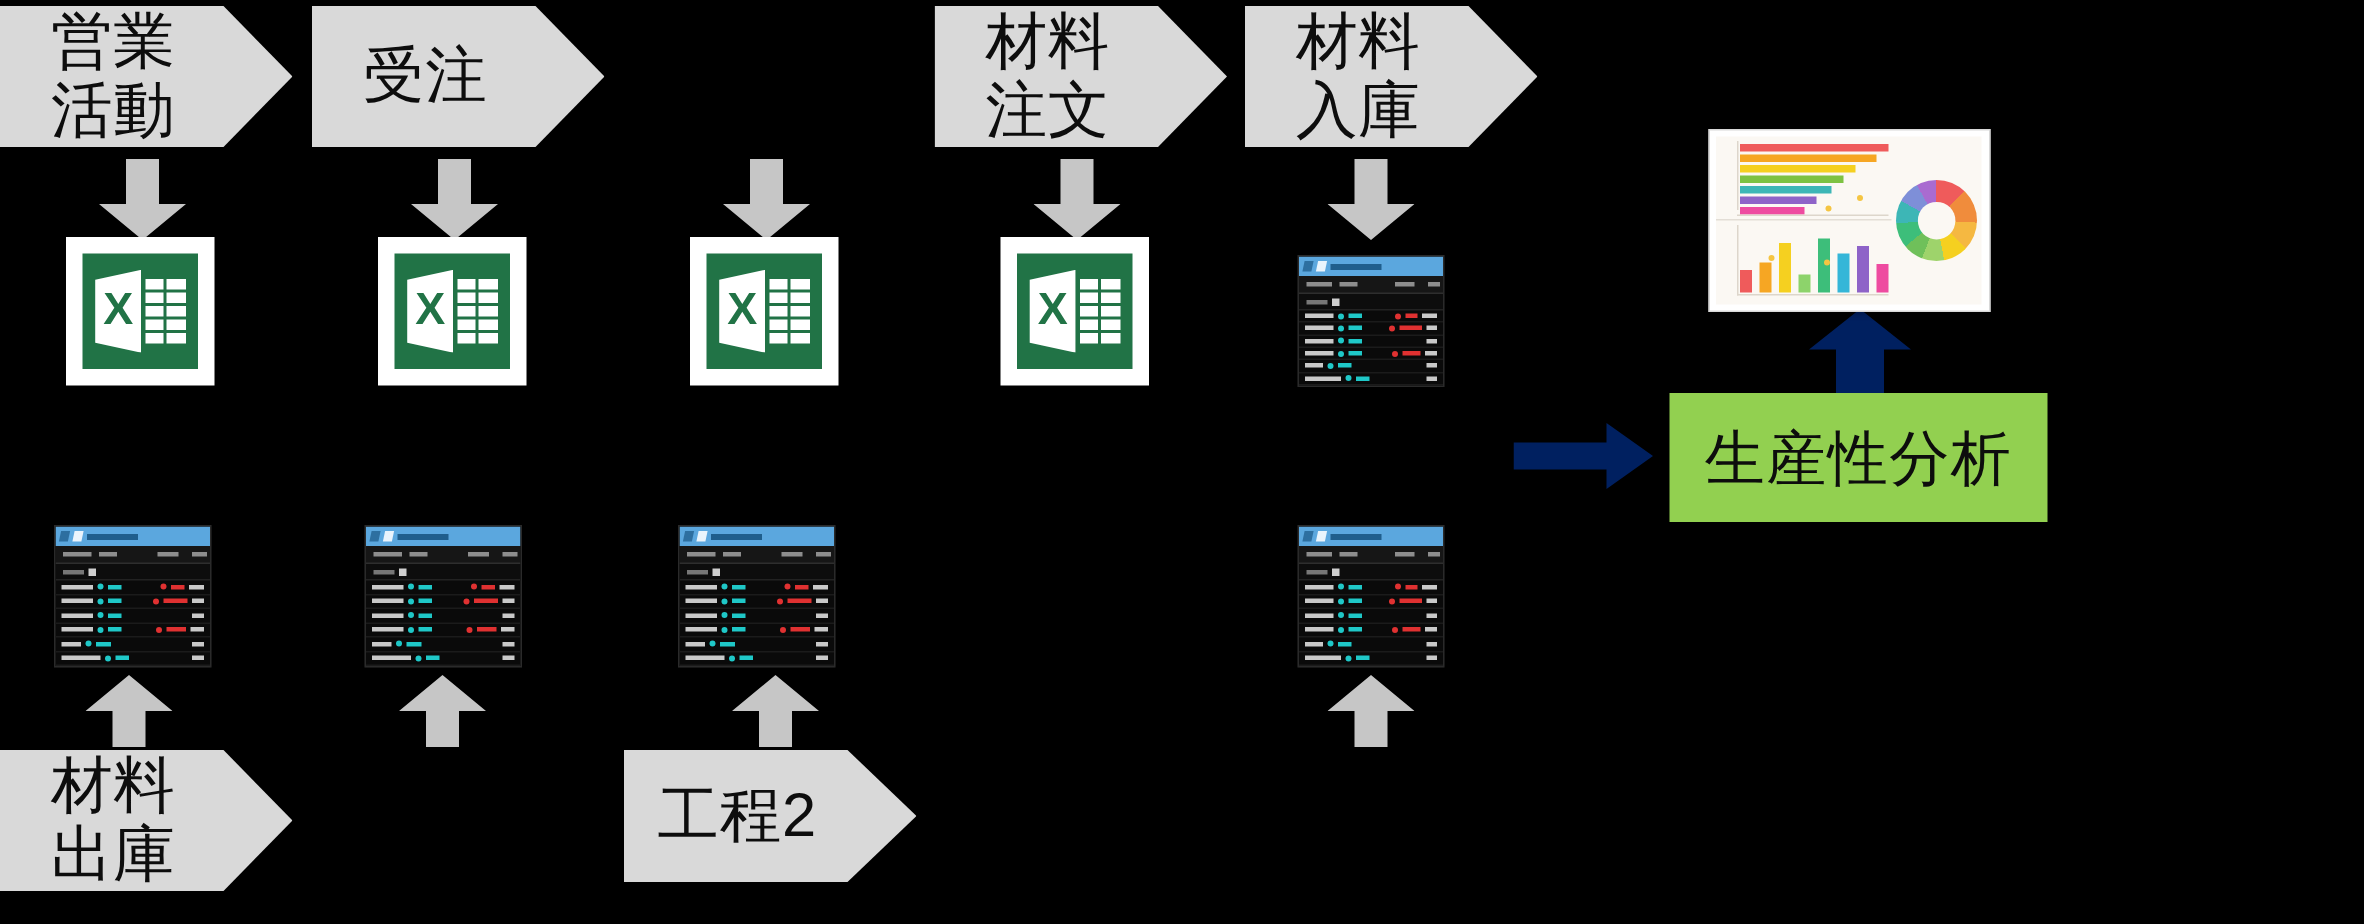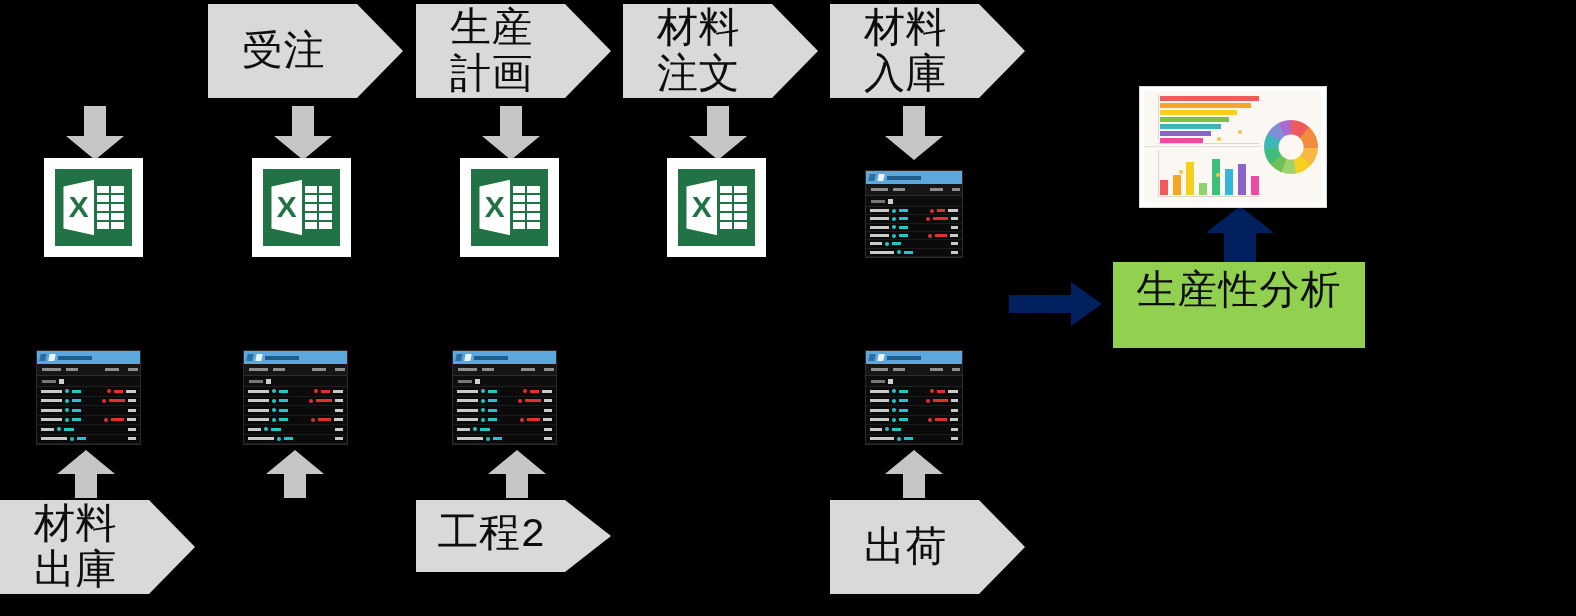--- a/index.html
+++ b/index.html
@@ -299,36 +299,37 @@
     font-size: 40px;
     letter-spacing: 1px;
   }
 
   
   .result-box {
     position: absolute;
     background: #92D050;
     color: #0D0D0D;
     display: flex;
+    align-items: center;
     justify-content: center;
     font-size: 40px;
     letter-spacing: 1px;
   }
 </style>
 </head>
 <body>
 
 <div id="stage">
 
+  <div class="chevron" style="left:0px; top:4px; width:195px; height:94px;">
+    <span class="ctext">営業
+活動</span>
+  </div>
   <div class="chevron" style="left:208px; top:4px; width:195px; height:94px;">
     <span class="ctext">受注</span>
-  </div>
-  <div class="chevron" style="left:416px; top:4px; width:195px; height:94px;">
-    <span class="ctext">生産
-計画</span>
   </div>
   <div class="chevron" style="left:623px; top:4px; width:195px; height:94px;">
     <span class="ctext">材料
 注文</span>
   </div>
   <div class="chevron" style="left:830px; top:4px; width:195px; height:94px;">
     <span class="ctext">材料
 入庫</span>
   </div>
 
@@ -772,25 +773,22 @@
     <polygon points="29,0 58,24 40,24 40,48 18,48 18,24 0,24"></polygon>
   </svg>
   <svg class="gray-arrow" style="left:885px; top:450px;" width="58" height="48" viewBox="0 0 58 48">
     <polygon points="29,0 58,24 40,24 40,48 18,48 18,24 0,24"></polygon>
   </svg>
 
   <div class="chevron" style="left:0px; top:500px; width:195px; height:94px;">
     <span class="ctext">材料
 出庫</span>
   </div>
-  <div class="chevron" style="left:416px; top:500px; width:195px; height:72px;font-family:Liberation Mono, monospace;">
+  <div class="chevron" style="left:416px; top:500px; width:195px; height:88px;">
     <span class="ctext">工程2</span>
-  </div>
-  <div class="chevron" style="left:830px; top:500px; width:195px; height:94px;">
-    <span class="ctext">出荷</span>
   </div>
 
   <svg class="navy-arrow" style="left:1009px; top:282px;" width="93" height="44" viewBox="0 0 93 44">
     <polygon points="0,13 62,13 62,0 93,22 62,44 62,31 0,31"></polygon>
   </svg>
 
   <svg class="navy-arrow" style="left:1206px; top:206px;" width="68" height="56" viewBox="0 0 68 56">
     <polygon points="34,0 68,27 50,27 50,56 18,56 18,27 0,27"></polygon>
   </svg>
 

